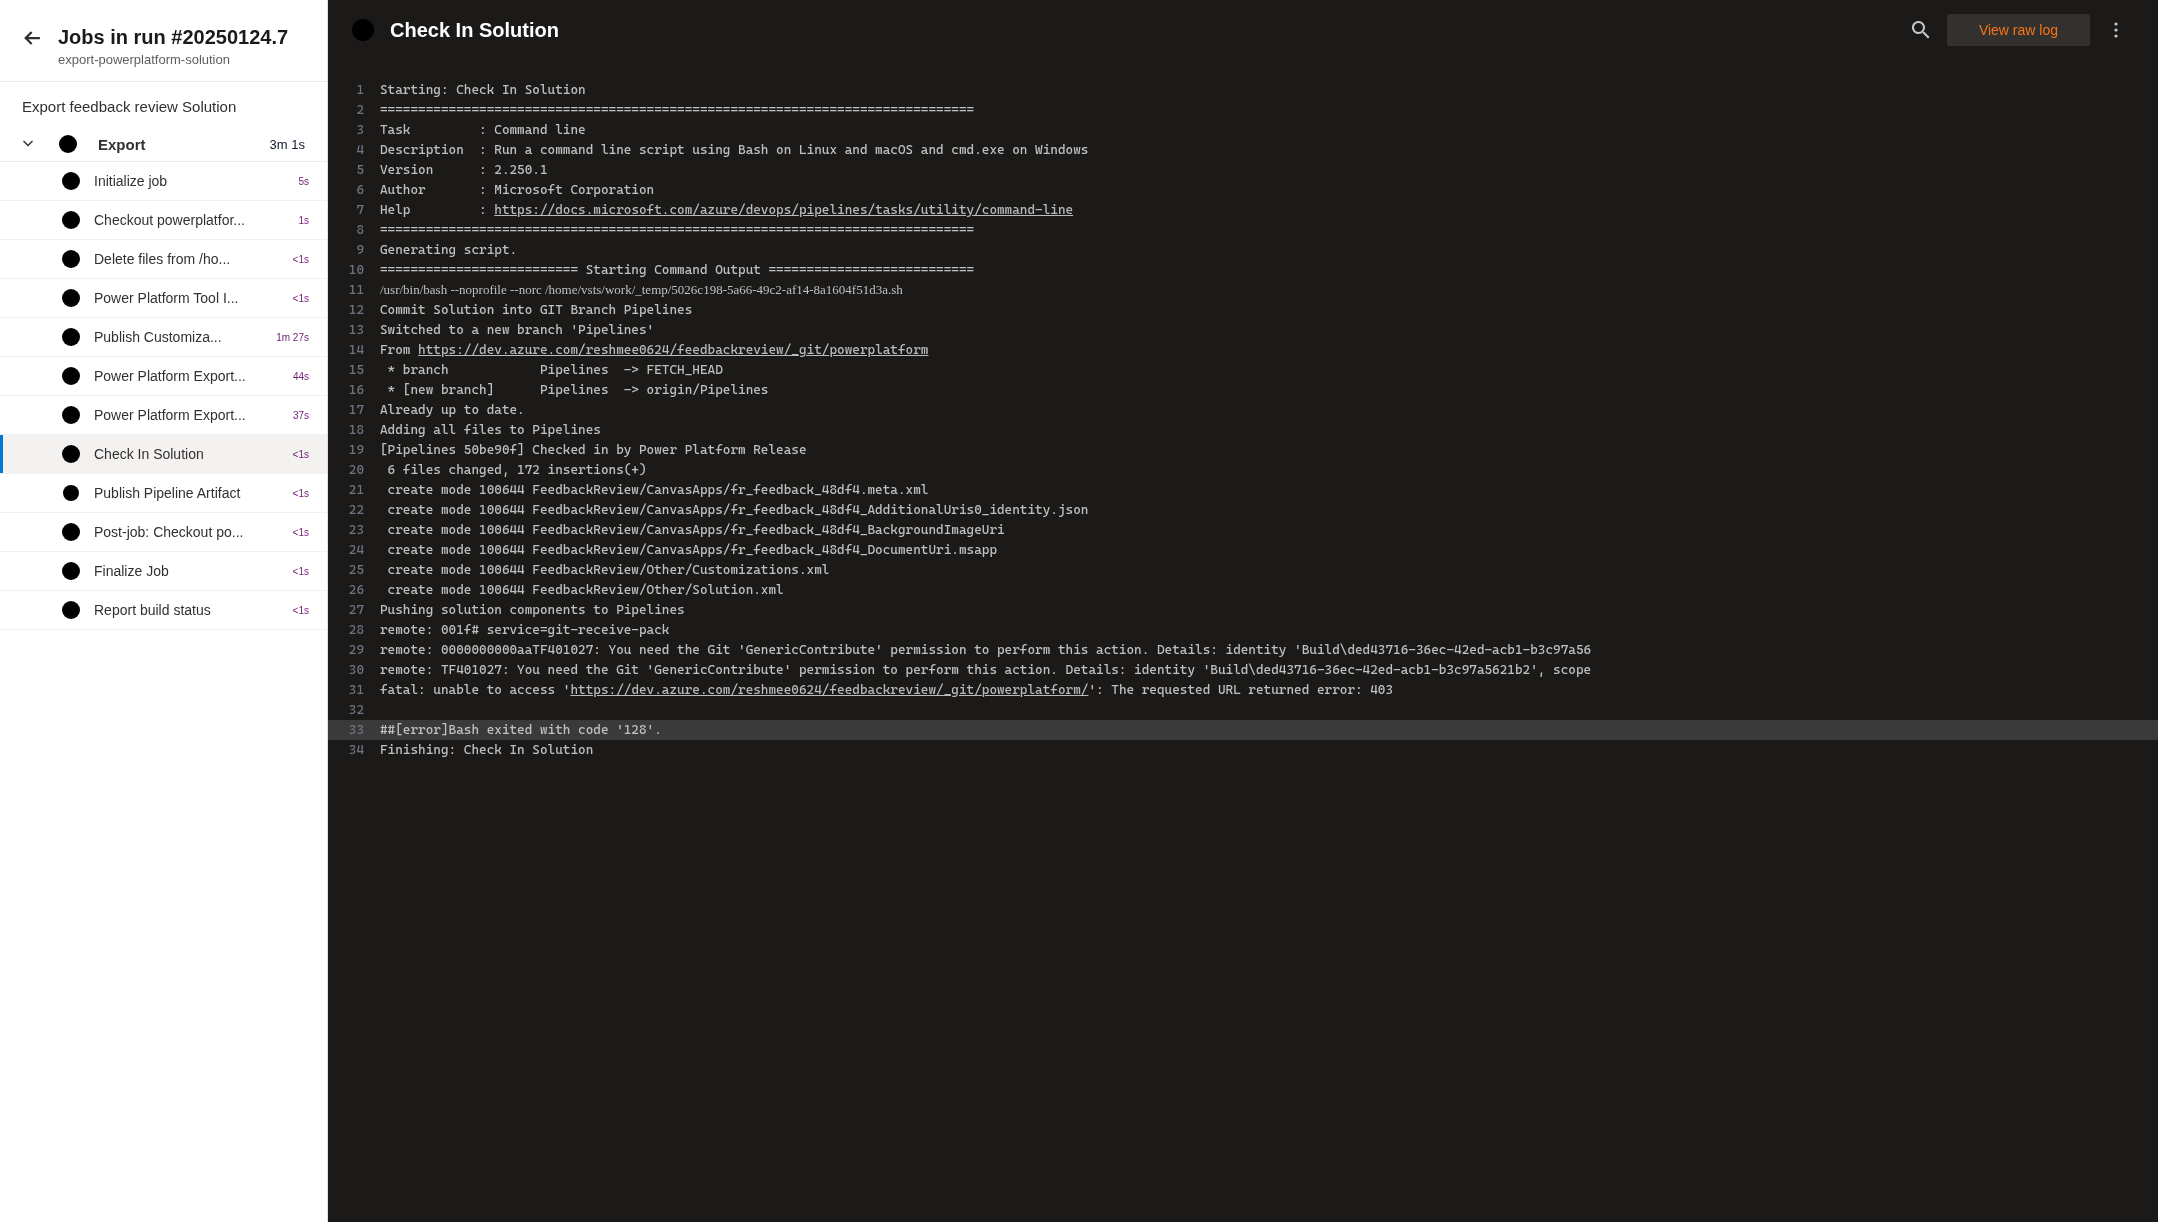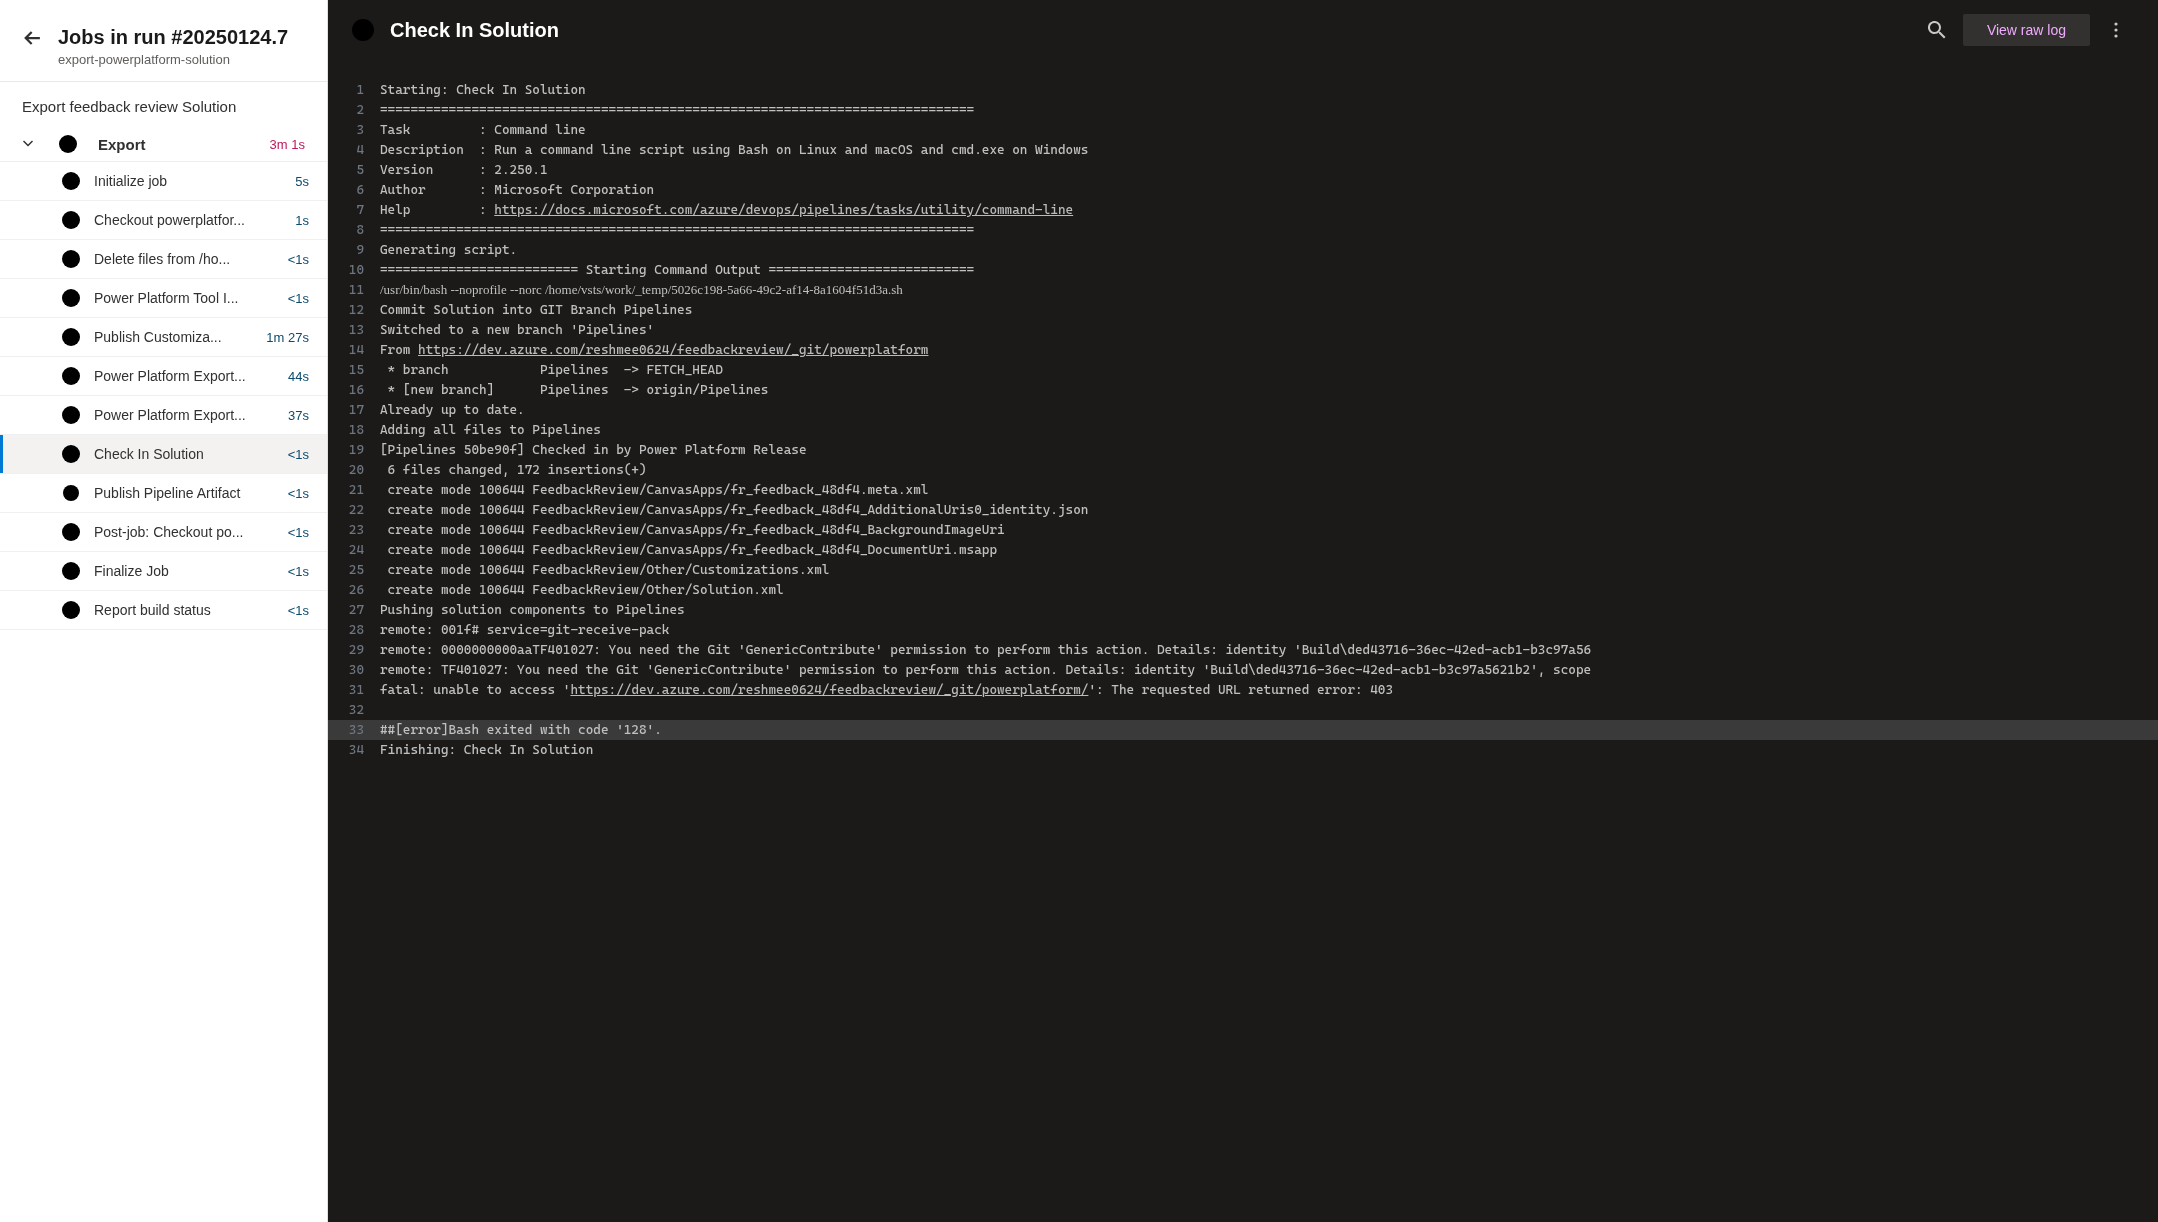--- a/index.html
+++ b/index.html
@@ -15,40 +15,40 @@
   .sb-title { font-size:20px; font-weight:700; color:#1b1a19; }
   .sb-subtitle { font-size:13px; color:#605e5c; margin-top:3px; margin-left:36px; }
 
   .sb-section-title { padding:16px 36px 12px 22px; font-size:15px; color:#323130; }
 
   .sb-stage-row { display:flex; align-items:center; padding:8px 22px; cursor:pointer; gap:21px; }
   .sb-stage-row .chev { width:16px; display:flex; align-items:center; }
   .sb-stage-row .chev svg { width:12px; height:12px; fill:#323130; }
   .sb-stage-row .status-ico { width:18px; height:18px; display:flex; align-items:center; justify-content:center; }
   .sb-stage-row .label { flex:1; font-size:15px; color:#323130; font-weight:600; }
-  .sb-stage-row .dur   { font-size:13px; color:#be185d; }
+  .sb-stage-row .dur   { font-size:13px; color:#0f172a; }
 
   .step-list { list-style:none; border-top:1px solid #eee; }
   .step-row  { display:flex; align-items:center; padding:10px 18px 10px 24px; gap:14px; border-bottom:1px solid #f0f0f0; cursor:pointer; position:relative; }
   .step-row.active { background:#f3f2f1; }
   .step-row.active::before { content:""; position:absolute; left:0; top:0; bottom:0; width:3px; background:#0078d4; }
   .step-row .spacer { width:24px; }
   .step-row .status-ico { width:18px; height:18px; display:flex; align-items:center; justify-content:center; flex-shrink:0;}
   .step-row .label { flex:1; font-size:14px; color:#323130; overflow:hidden; text-overflow:ellipsis; white-space:nowrap; }
-  .step-row .dur   { font-size:13px; color:#0c4a6e; flex-shrink:0; padding-left:6px;}
+  .step-row .dur   { font-size:10px; color:#701a75; flex-shrink:0; padding-left:6px;}
 
   
   .log-panel { flex:1; background:#1b1a19; display:flex; flex-direction:column; color:#d4d4d4; overflow:hidden; }
   .log-header { display:flex; align-items:center; padding:12px 24px; gap:16px; }
   .log-header .status-ico { width:22px; height:22px; }
   .log-title { font-size:20px; font-weight:600; color:#fff; flex:1; }
   .header-actions { display:flex; align-items:center; gap:8px; }
   .icon-btn { width:36px; height:36px; display:flex; align-items:center; justify-content:center; cursor:pointer; border-radius:2px; }
   .icon-btn svg { width:18px; height:18px; fill:#c8c8c8; }
-  .raw-btn { background:#323130; color:#f0abfc; border:none; font-size:14px; padding:8px 24px; cursor:pointer; border-radius:2px; }
+  .raw-btn { background:#323130; color:#f97316; border:none; font-size:14px; padding:8px 32px; cursor:pointer; border-radius:2px; }
 
   .log-body { flex:1; overflow:auto; padding:20px 0 20px 0; font-family:"Cascadia Mono","Consolas",monospace; font-size:13px; line-height:20px; white-space:pre; }
   .log-line { display:flex; }
   .log-line .ln { width:52px; text-align:right; color:#6e7681; padding-right:16px; user-select:none; flex-shrink:0;}
   .log-line .txt { flex:1; color:#c0c0c0; }
   .log-line.sel { background:#3a3a3a; }
   .c-green  { color:#4ec9b0; }
   .c-cyan   { color:#7fbfff;font-family:Liberation Serif, serif; }
   .c-err    { color:#e06c75; }
   a.log-link { color:#bbb; text-decoration:underline; }

